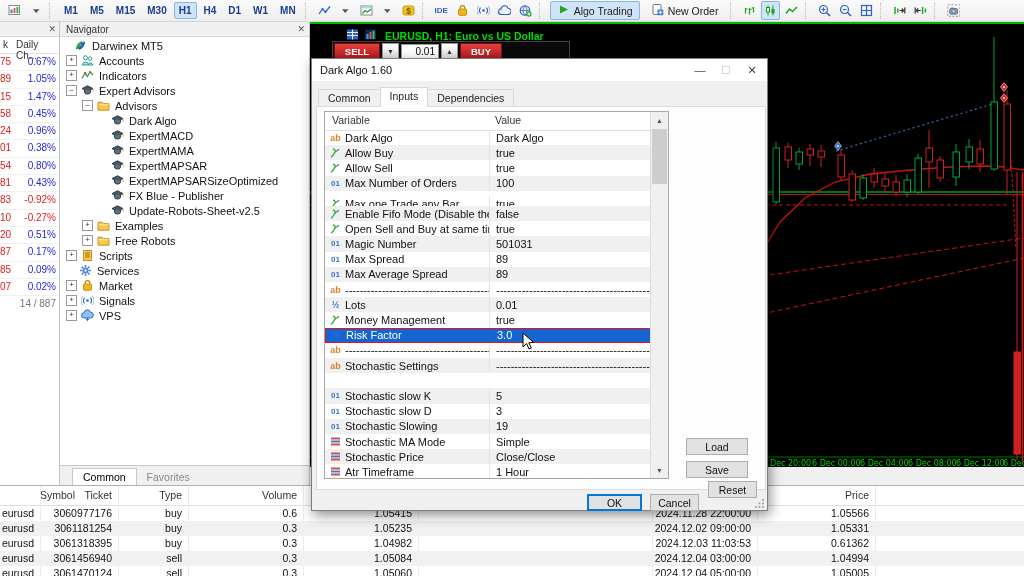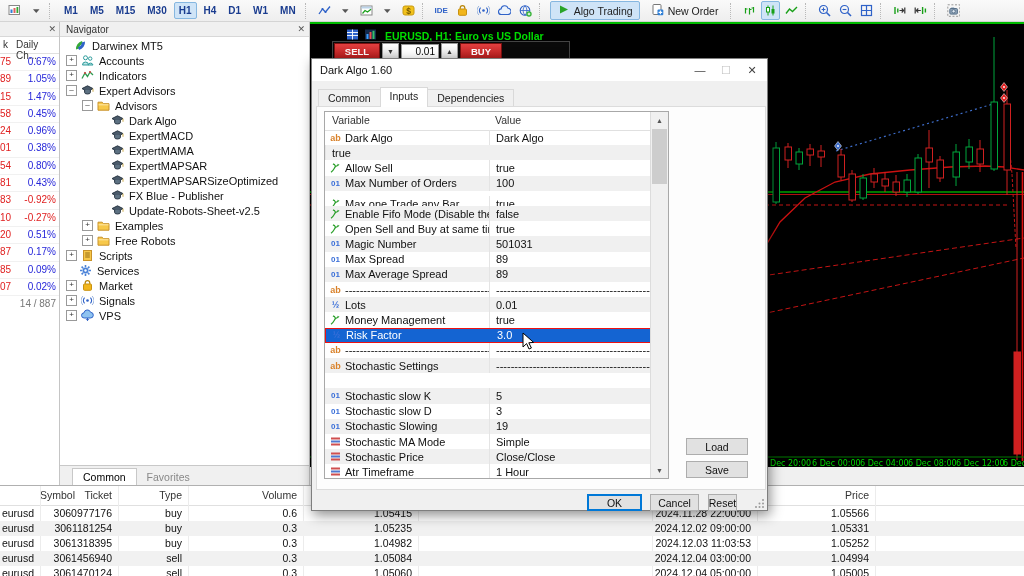--- a/index.html
+++ b/index.html
@@ -669,21 +669,21 @@
           <span style="left: 652px; width: 99px; text-align: right;">2024.12.02 09:00:00</span>
           <span style="left: 757px; width: 112px; text-align: right;">1.05331</span>
         </div>
         <div class="bt-row" style="top: 49.9px;">
           <span style="left: 0px; width: 34px; text-align: right;">eurusd</span>
           <span style="left: 40px; width: 72px; text-align: right;">3061318395</span>
           <span style="left: 118px; width: 64px; text-align: right;">buy</span>
           <span style="left: 188px; width: 109px; text-align: right;">0.3</span>
           <span style="left: 303px; width: 109px; text-align: right;">1.04982</span>
           <span style="left: 652px; width: 99px; text-align: right;">2024.12.03 11:03:53</span>
-          <span style="left: 757px; width: 112px; text-align: right;">1.05252</span>
+          <span style="left: 757px; width: 112px; text-align: right;">0.61362</span>
         </div>
         <div class="bt-row stripe" style="top: 65.1px;">
           <span style="left: 0px; width: 34px; text-align: right;">eurusd</span>
           <span style="left: 40px; width: 72px; text-align: right;">3061456940</span>
           <span style="left: 118px; width: 64px; text-align: right;">sell</span>
           <span style="left: 188px; width: 109px; text-align: right;">0.3</span>
           <span style="left: 303px; width: 109px; text-align: right;">1.05084</span>
           <span style="left: 652px; width: 99px; text-align: right;">2024.12.04 03:00:00</span>
           <span style="left: 757px; width: 112px; text-align: right;">1.04994</span>
         </div>
@@ -725,159 +725,169 @@
               <span class="type-ico">
                 <span style="color:#d9822b;font-size:9px;font-weight:bold">ab</span>
               </span>
               <span>Dark Algo</span>
             </div>
             <div class="dlg-c2">
               <span>Dark Algo</span>
             </div>
           </div>
           <div class="dlg-row stripe" style="top: 15.2px;">
-            <div class="dlg-c2">
-              <span>true</span>
-            </div>
-          </div>
-          <div class="dlg-row" style="top: 30.4px;">
             <div class="dlg-c1">
               <span class="type-ico">
                 <svg width="13" height="13" viewBox="0 0 13 13">
                   <path d="M2,11.2 C5,9.2 5,7 6.5,5.5 M6.5,5.5 L5.2,3 M6.5,5.5 L9.3,4.3" fill="none" stroke="#2da02d" stroke-width="1.2"></path>
                   <path d="M4.6,2 l1,1.8 -2,0.3 z" fill="#2da02d"></path>
                   <path d="M10.6,3.7 l-2,1 -0.2,-1.9 z" fill="#2da02d"></path>
                 </svg>
               </span>
-              <span>Allow Sell</span>
+              <span>Allow Buy</span>
             </div>
             <div class="dlg-c2">
               <span>true</span>
             </div>
           </div>
-          <div class="dlg-row stripe" style="top: 45.6px;">
-            <div class="dlg-c1">
-              <span class="type-ico">
-                <span style="color:#3a6fd8;font-size:8px;font-weight:bold">01</span>
-              </span>
-              <span>Max Number of Orders</span>
-            </div>
-            <div class="dlg-c2">
-              <span>100</span>
-            </div>
-          </div>
-          <div class="dlg-row" style="top: 66px;">
+          <div class="dlg-row" style="top: 30.4px;">
             <div class="dlg-c1">
               <span class="type-ico">
                 <svg width="13" height="13" viewBox="0 0 13 13">
                   <path d="M2,11.2 C5,9.2 5,7 6.5,5.5 M6.5,5.5 L5.2,3 M6.5,5.5 L9.3,4.3" fill="none" stroke="#2da02d" stroke-width="1.2"></path>
                   <path d="M4.6,2 l1,1.8 -2,0.3 z" fill="#2da02d"></path>
                   <path d="M10.6,3.7 l-2,1 -0.2,-1.9 z" fill="#2da02d"></path>
                 </svg>
               </span>
-              <span>Max one Trade any Bar</span>
+              <span>Allow Sell</span>
             </div>
             <div class="dlg-c2">
               <span>true</span>
             </div>
           </div>
-          <div class="dlg-row stripe" style="top: 76px;">
+          <div class="dlg-row stripe" style="top: 45.6px;">
+            <div class="dlg-c1">
+              <span class="type-ico">
+                <span style="color:#3a6fd8;font-size:8px;font-weight:bold">01</span>
+              </span>
+              <span>Max Number of Orders</span>
+            </div>
+            <div class="dlg-c2">
+              <span>100</span>
+            </div>
+          </div>
+          <div class="dlg-row" style="top: 66px;">
             <div class="dlg-c1">
               <span class="type-ico">
                 <svg width="13" height="13" viewBox="0 0 13 13">
                   <path d="M2,11.2 C5,9.2 5,7 6.5,5.5 M6.5,5.5 L5.2,3 M6.5,5.5 L9.3,4.3" fill="none" stroke="#2da02d" stroke-width="1.2"></path>
                   <path d="M4.6,2 l1,1.8 -2,0.3 z" fill="#2da02d"></path>
                   <path d="M10.6,3.7 l-2,1 -0.2,-1.9 z" fill="#2da02d"></path>
                 </svg>
               </span>
-              <span>Enable Fifo Mode (Disable the followin...</span>
-            </div>
-            <div class="dlg-c2">
-              <span>false</span>
-            </div>
-          </div>
-          <div class="dlg-row" style="top: 91.2px;">
+              <span>Max one Trade any Bar</span>
+            </div>
+            <div class="dlg-c2">
+              <span>true</span>
+            </div>
+          </div>
+          <div class="dlg-row stripe" style="top: 76px;">
             <div class="dlg-c1">
               <span class="type-ico">
                 <svg width="13" height="13" viewBox="0 0 13 13">
                   <path d="M2,11.2 C5,9.2 5,7 6.5,5.5 M6.5,5.5 L5.2,3 M6.5,5.5 L9.3,4.3" fill="none" stroke="#2da02d" stroke-width="1.2"></path>
                   <path d="M4.6,2 l1,1.8 -2,0.3 z" fill="#2da02d"></path>
                   <path d="M10.6,3.7 l-2,1 -0.2,-1.9 z" fill="#2da02d"></path>
                 </svg>
               </span>
-              <span>Open Sell and Buy at same time</span>
-            </div>
-            <div class="dlg-c2">
-              <span>true</span>
-            </div>
-          </div>
-          <div class="dlg-row stripe" style="top: 106.4px;">
-            <div class="dlg-c1">
-              <span class="type-ico">
-                <span style="color:#3a6fd8;font-size:8px;font-weight:bold">01</span>
-              </span>
-              <span>Magic Number</span>
-            </div>
-            <div class="dlg-c2">
-              <span>501031</span>
-            </div>
-          </div>
-          <div class="dlg-row" style="top: 121.6px;">
-            <div class="dlg-c1">
-              <span class="type-ico">
-                <span style="color:#3a6fd8;font-size:8px;font-weight:bold">01</span>
-              </span>
-              <span>Max Spread</span>
-            </div>
-            <div class="dlg-c2">
-              <span>89</span>
-            </div>
-          </div>
-          <div class="dlg-row stripe" style="top: 136.8px;">
-            <div class="dlg-c1">
-              <span class="type-ico">
-                <span style="color:#3a6fd8;font-size:8px;font-weight:bold">01</span>
-              </span>
-              <span>Max Average Spread</span>
-            </div>
-            <div class="dlg-c2">
-              <span>89</span>
-            </div>
-          </div>
-          <div class="dlg-row" style="top: 152px;">
-            <div class="dlg-c1">
-              <span class="type-ico">
-                <span style="color:#d9822b;font-size:9px;font-weight:bold">ab</span>
-              </span>
-              <span>--------------------------------------------,...</span>
-            </div>
-            <div class="dlg-c2">
-              <span>--------------------------------------------------------,...</span>
-            </div>
-          </div>
-          <div class="dlg-row stripe" style="top: 167.2px;">
-            <div class="dlg-c1">
-              <span class="type-ico">
-                <span style="color:#3a6fd8;font-size:9px;font-weight:bold">½</span>
-              </span>
-              <span>Lots</span>
-            </div>
-            <div class="dlg-c2">
-              <span>0.01</span>
-            </div>
-          </div>
-          <div class="dlg-row" style="top: 182.4px;">
+              <span>Enable Fifo Mode (Disable the followin...</span>
+            </div>
+            <div class="dlg-c2">
+              <span>false</span>
+            </div>
+          </div>
+          <div class="dlg-row" style="top: 91.2px;">
             <div class="dlg-c1">
               <span class="type-ico">
                 <svg width="13" height="13" viewBox="0 0 13 13">
                   <path d="M2,11.2 C5,9.2 5,7 6.5,5.5 M6.5,5.5 L5.2,3 M6.5,5.5 L9.3,4.3" fill="none" stroke="#2da02d" stroke-width="1.2"></path>
                   <path d="M4.6,2 l1,1.8 -2,0.3 z" fill="#2da02d"></path>
                   <path d="M10.6,3.7 l-2,1 -0.2,-1.9 z" fill="#2da02d"></path>
                 </svg>
               </span>
+              <span>Open Sell and Buy at same time</span>
+            </div>
+            <div class="dlg-c2">
+              <span>true</span>
+            </div>
+          </div>
+          <div class="dlg-row stripe" style="top: 106.4px;">
+            <div class="dlg-c1">
+              <span class="type-ico">
+                <span style="color:#3a6fd8;font-size:8px;font-weight:bold">01</span>
+              </span>
+              <span>Magic Number</span>
+            </div>
+            <div class="dlg-c2">
+              <span>501031</span>
+            </div>
+          </div>
+          <div class="dlg-row" style="top: 121.6px;">
+            <div class="dlg-c1">
+              <span class="type-ico">
+                <span style="color:#3a6fd8;font-size:8px;font-weight:bold">01</span>
+              </span>
+              <span>Max Spread</span>
+            </div>
+            <div class="dlg-c2">
+              <span>89</span>
+            </div>
+          </div>
+          <div class="dlg-row stripe" style="top: 136.8px;">
+            <div class="dlg-c1">
+              <span class="type-ico">
+                <span style="color:#3a6fd8;font-size:8px;font-weight:bold">01</span>
+              </span>
+              <span>Max Average Spread</span>
+            </div>
+            <div class="dlg-c2">
+              <span>89</span>
+            </div>
+          </div>
+          <div class="dlg-row" style="top: 152px;">
+            <div class="dlg-c1">
+              <span class="type-ico">
+                <span style="color:#d9822b;font-size:9px;font-weight:bold">ab</span>
+              </span>
+              <span>--------------------------------------------,...</span>
+            </div>
+            <div class="dlg-c2">
+              <span>--------------------------------------------------------,...</span>
+            </div>
+          </div>
+          <div class="dlg-row stripe" style="top: 167.2px;">
+            <div class="dlg-c1">
+              <span class="type-ico">
+                <span style="color:#3a6fd8;font-size:9px;font-weight:bold">½</span>
+              </span>
+              <span>Lots</span>
+            </div>
+            <div class="dlg-c2">
+              <span>0.01</span>
+            </div>
+          </div>
+          <div class="dlg-row" style="top: 182.4px;">
+            <div class="dlg-c1">
+              <span class="type-ico">
+                <svg width="13" height="13" viewBox="0 0 13 13">
+                  <path d="M2,11.2 C5,9.2 5,7 6.5,5.5 M6.5,5.5 L5.2,3 M6.5,5.5 L9.3,4.3" fill="none" stroke="#2da02d" stroke-width="1.2"></path>
+                  <path d="M4.6,2 l1,1.8 -2,0.3 z" fill="#2da02d"></path>
+                  <path d="M10.6,3.7 l-2,1 -0.2,-1.9 z" fill="#2da02d"></path>
+                </svg>
+              </span>
               <span>Money Management</span>
             </div>
             <div class="dlg-c2">
               <span>true</span>
             </div>
           </div>
           <div class="dlg-row sel" style="top: 197.6px;">
             <div class="dlg-c1">
               <span class="type-ico">
                 <span style="color:#3a6fd8;font-size:9px;font-weight:bold">½</span>
@@ -1007,21 +1017,21 @@
       <div id="dlg-scroll">
         <div class="scr-btn" id="scr-up">▲</div>
         <div id="scr-thumb"></div>
         <div class="scr-btn" id="scr-down">▼</div>
       </div>
     </div>
     <div class="dlg-btn" style="left:374px;top:379px;width:62px;height:17px">Load</div>
     <div class="dlg-btn" style="left:374px;top:402px;width:62px;height:17px">Save</div>
     <div class="dlg-btn" id="btn-ok" style="left:275px;top:435px;width:55px;height:17px">OK</div>
     <div class="dlg-btn" style="left:338px;top:435px;width:49px;height:17px">Cancel</div>
-    <div class="dlg-btn" style="left:396px;top:435px;width:29px;height:17px">Reset</div>
+    <div class="dlg-btn" style="left:396px;top:422px;width:49px;height:17px">Reset</div>
     <svg id="dlg-grip" width="10" height="10">
       <g fill="#9a9a9a">
           <circle cx="8" cy="2" r="1"></circle>
           <circle cx="8" cy="5.5" r="1"></circle>
           <circle cx="8" cy="9" r="1"></circle>
           <circle cx="4.5" cy="5.5" r="1"></circle>
           <circle cx="4.5" cy="9" r="1"></circle>
           <circle cx="1" cy="9" r="1"></circle>
         </g>
     </svg>

